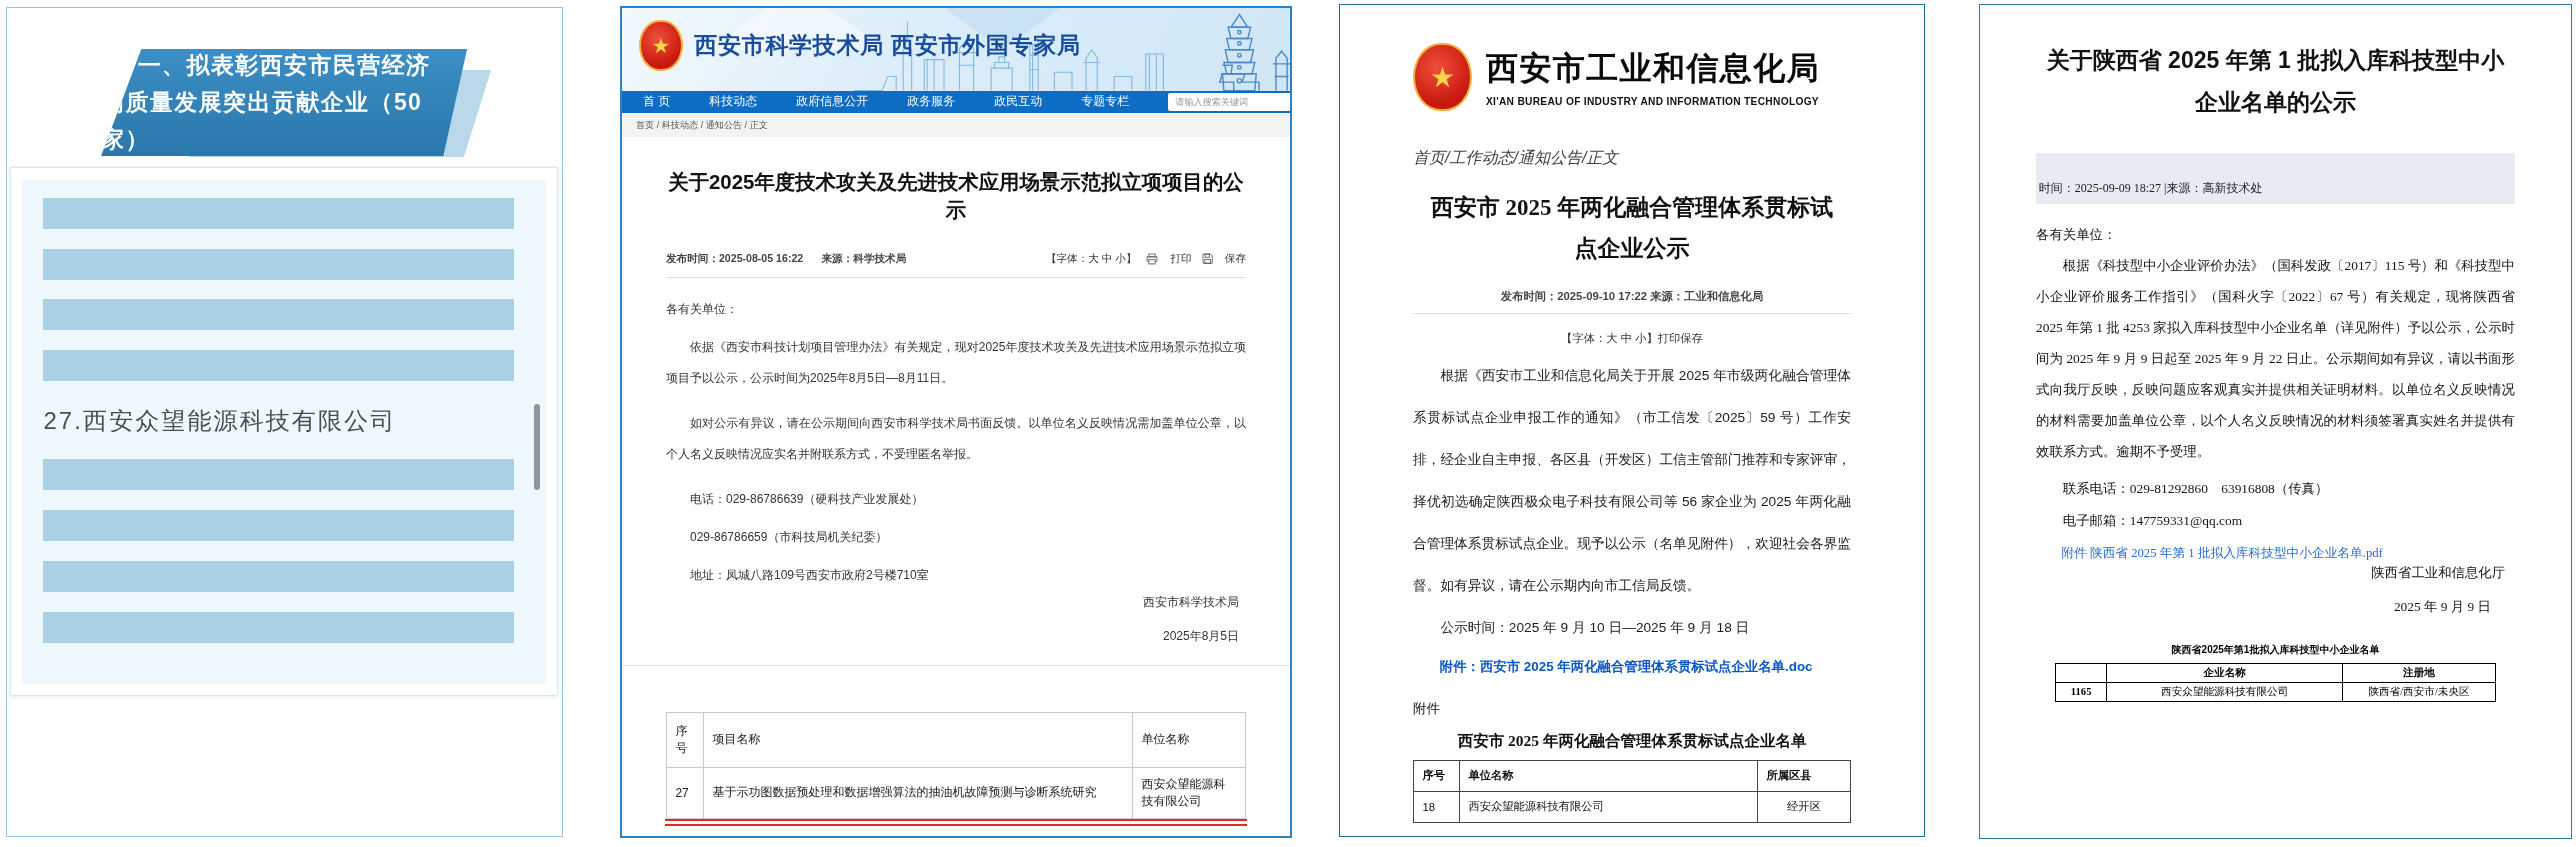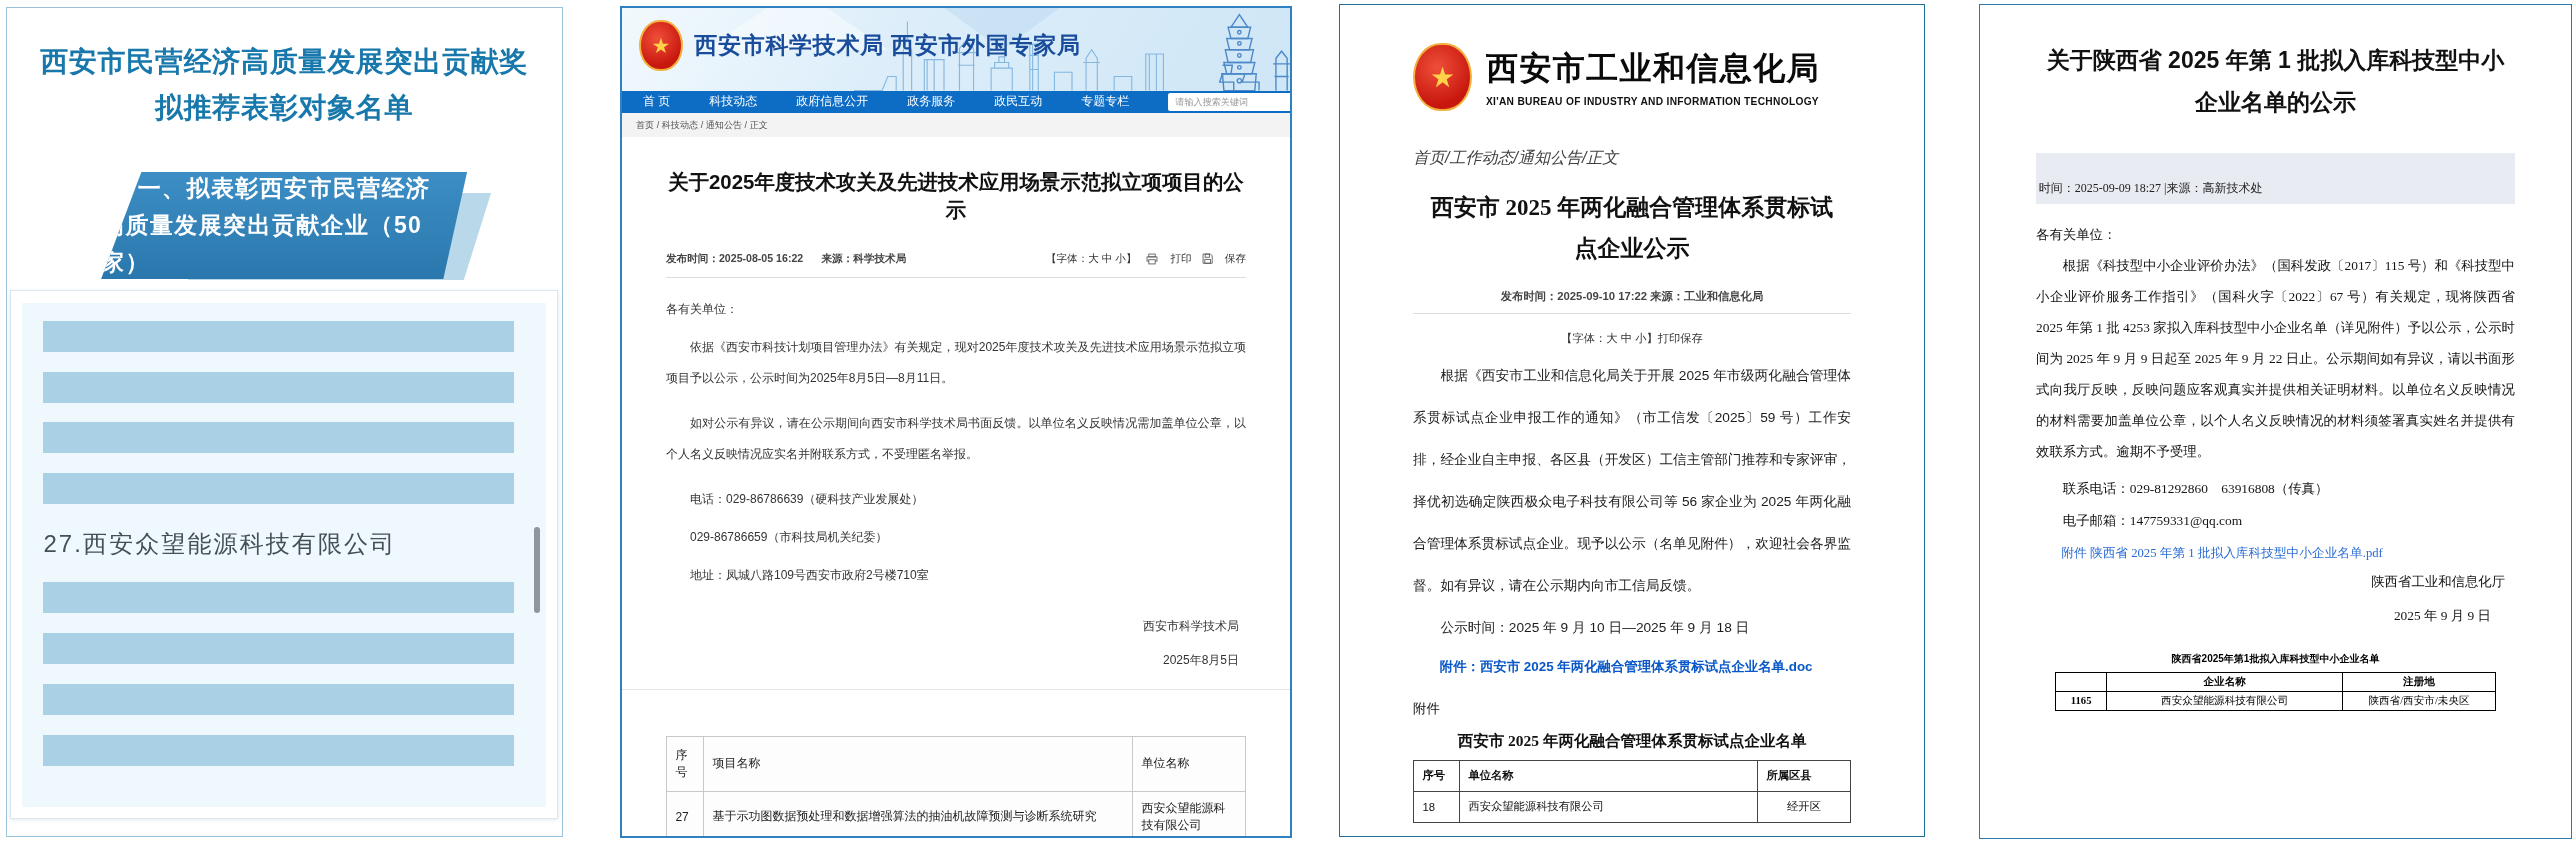--- a/index.html
+++ b/index.html
@@ -58,21 +58,21 @@
              font-size:10.6px; color:#444; }
   .p2-meta-left { display:flex; gap:18.3px; font-weight:bold; }
   .p2-meta-right { display:flex; align-items:center; gap:9.9px; color:#333; }
   .tool { display:flex; align-items:center; gap:12px; cursor:pointer; }
   .p2-hr { border:none; border-top:0.7px solid #ddd; margin-top:11.3px; }
   .p2-body { font-size:12px; color:#333; }
   .p2-salut { margin-top:22.5px; }
   .p2-para { margin-top:14px; text-indent:2em; line-height:31px; text-align:justify; }
   .p2-line { margin-top:21px; text-indent:2em; }
   .p2-sign { text-align:right; font-size:12px; color:#333; padding-right:7px; }
-  .p2-sign-name { margin-top:34px; }
+  .p2-sign-name { margin-top:10px; }
   .p2-sign-date { margin-top:17px; }
   .p2-hr-full { border:none; border-top:1.4px solid #e4e4e4; margin:19.7px -44px 0; }
   .p2-table { width:100%; border-collapse:collapse; margin-top:46px; font-size:12px; color:#222; }
   .p2-table th, .p2-table td { border:0.7px solid #c9c9c9; padding:8.4px 8.4px; text-align:left;
              vertical-align:middle; font-weight:normal; background:#fdfdfd; }
   .p2-table th { height:55px; }
   .p2-table td { height:41px; }
   .p2-col-no { width:37px; }
   .p2-col-name { width:429px; }
   .p2-redline { height:6.3px; border-top:2.1px solid #e02b2b; border-bottom:2.1px solid #e02b2b; margin:0 -1.4px; }
@@ -112,40 +112,39 @@
   .p4-title { margin-top:34px; text-align:center; font-family:"Liberation Sans", sans-serif;
               font-weight:bold; font-size:23px; line-height:42px; color:#111; }
   .p4-meta { margin-top:29.6px; height:51px; background:#e9ebf2; display:flex; align-items:flex-end;
              padding:0 2.8px 7px 2.8px; font-size:12px; color:#222; }
   .p4-body { font-size:13.4px; color:#141414; }
   .p4-salut { margin-top:22.5px; }
   .p4-para { margin-top:5.6px; text-indent:2em; line-height:31px; text-align:justify; }
   .p4-line { margin-top:11.3px; text-indent:2em; line-height:21px; }
   .p4-attach { margin-top:14px; text-indent:2em; color:#2a6cd5; font-size:12.7px; cursor:pointer; }
   .p4-sign { text-align:right; font-size:13.4px; color:#141414; }
-  .p4-sign-name { margin-top:11px; padding-right:9.9px; }
+  .p4-sign-name { margin-top:2px; padding-right:9.9px; }
   .p4-sign-date { margin-top:15.5px; padding-right:24px; }
   .p4-list-title { margin-top:27px; text-align:center; font-family:"Liberation Sans", sans-serif;
                    font-weight:bold; font-size:10px; color:#000; }
   .p4-table { width:92%; margin:5.6px auto 0; border-collapse:collapse; font-size:10.6px; color:#000;
               border:1.4px solid #000; }
   .p4-table th, .p4-table td { border:0.7px solid #000; height:19px; text-align:center;
               vertical-align:middle; padding:0.7px 4.2px; }
   .p4-table th { font-weight:bold; }
   .p4-col-no { width:51px; }
   .p4-col-name { width:236px; }
   .p4-row-no { font-weight:bold; }
 </style>
 </head>
 <body>
 
 <div class="stage">
 
   <section class="panel p1">
-    <div class="p1-title">西安市民营经济高质量发展突出贡献奖拟推荐表彰对象名单</div>
     <div class="p1-banner-wrap">
       <div class="p1-banner-shadow"></div>
       <div class="p1-banner-main">
         <div>一、拟表彰西安市民营经济</div>
         <div>高质量发展突出贡献企业（50家）</div>
       </div>
     </div>
     <div class="p1-card">
       <div class="p1-inner">
         <div class="p1-bar"></div>

